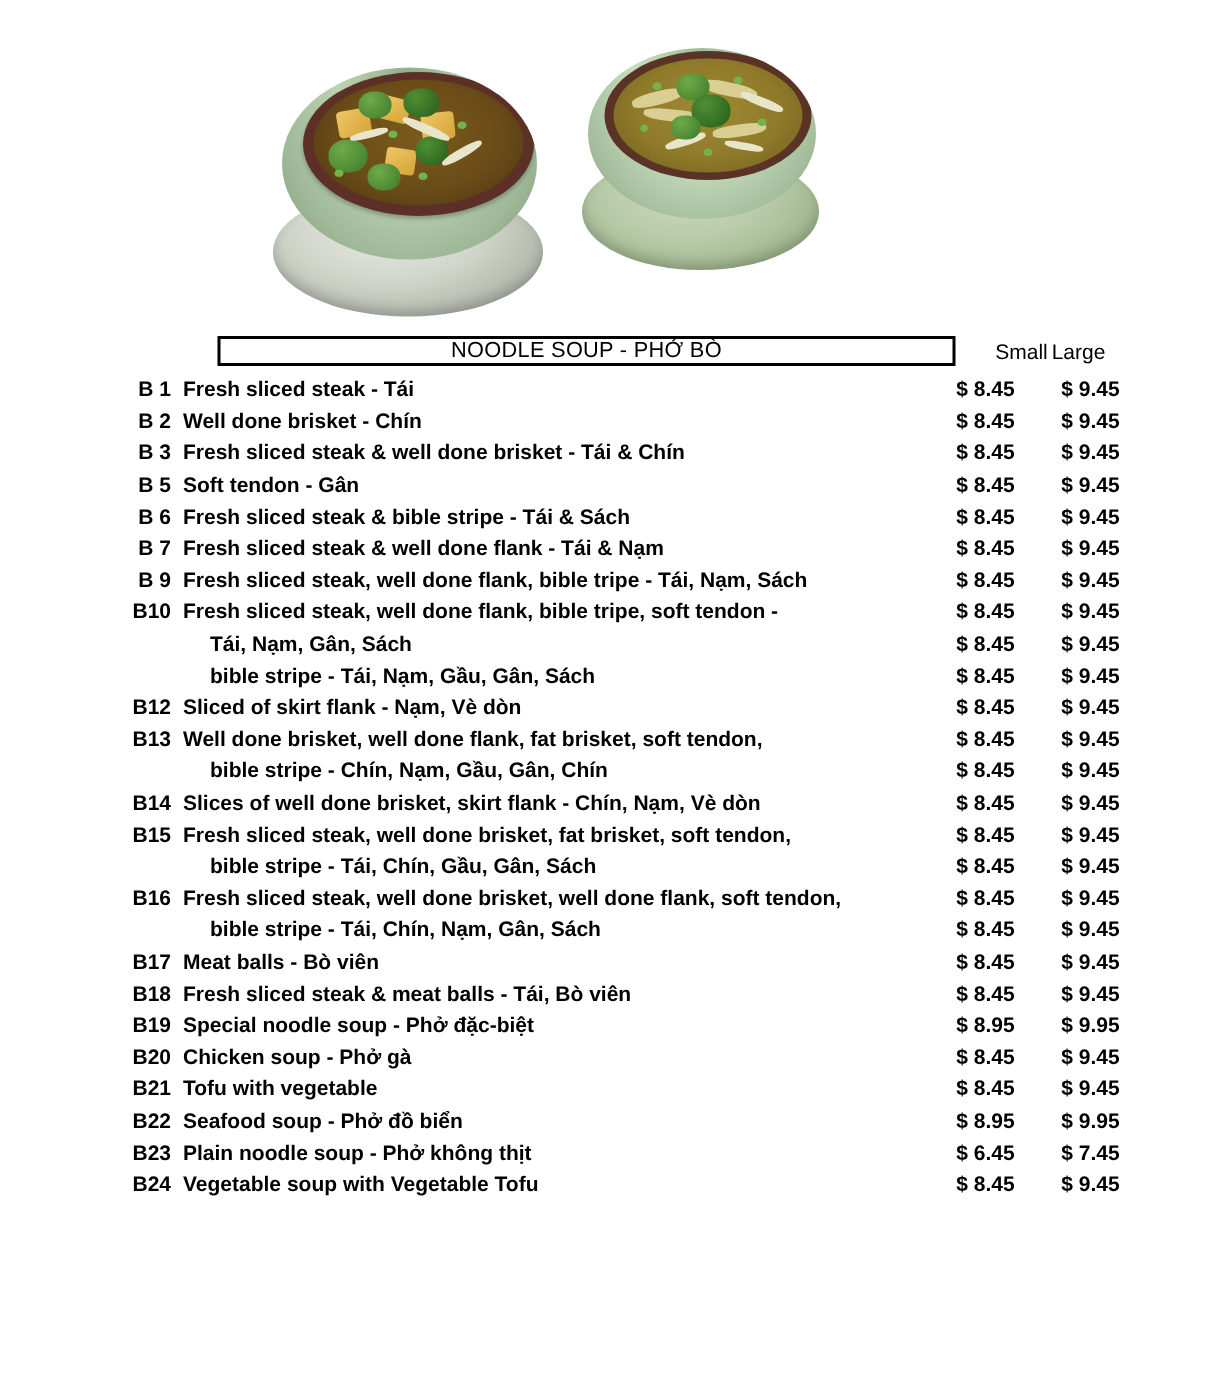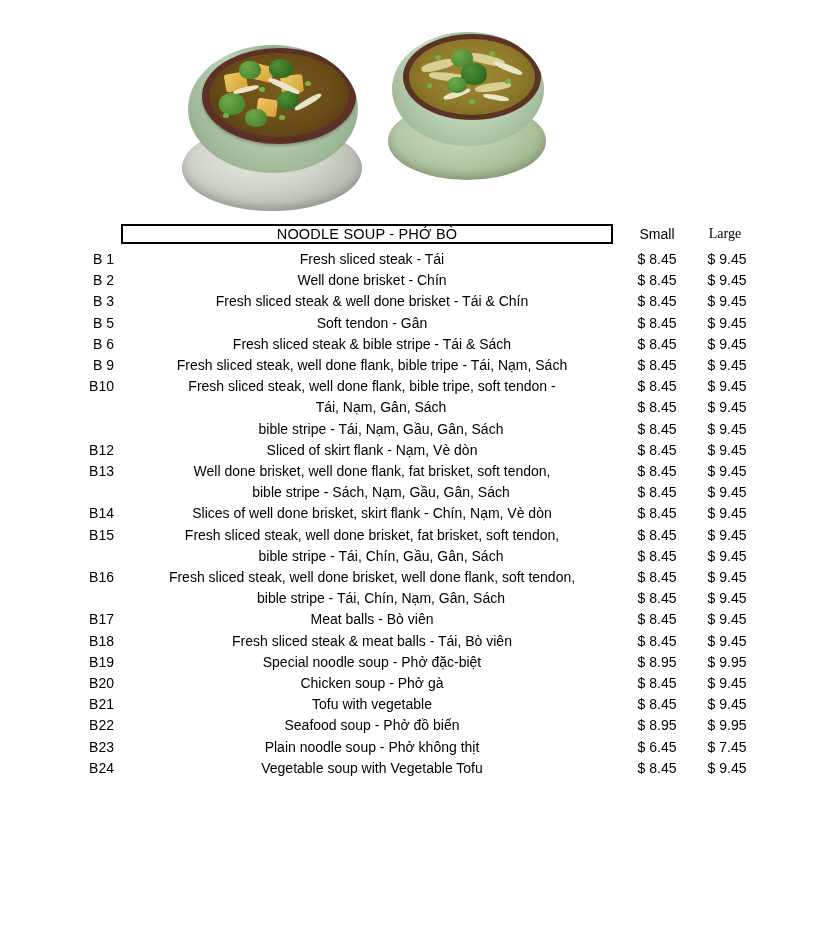--- a/index.html
+++ b/index.html
@@ -109,20 +109,21 @@
   #menu {
     position: absolute;
     left: 0;
     top: 222px;
     width: 820px;
   }
 
   .header-row {
     position: relative;
     height: 26px;
+    margin-left: 24px;
   }
   #title-box {
     position: absolute;
     left: 121px;
     top: 2px;
     width: 492px;
     height: 20px;
     border: 2px solid #000;
     box-sizing: border-box;
     display: flex;
@@ -136,39 +137,40 @@
     line-height: 1;
   }
   .col-head {
     position: absolute;
     top: 4px;
     font-size: 14px;
     text-align: center;
     width: 70px;
   }
   #head-small { left: 622px; }
-  #head-large { left: 690px; font-family: Liberation Serif, serif; }
+  #head-large { left: 660px; }
 
   table.menu-table {
     border-collapse: collapse;
     width: 820px;
     table-layout: fixed;
     margin-top: 1px;
+    font-weight: bold;
   }
   table.menu-table td {
     padding: 0;
     vertical-align: baseline;
     font-size: 14px;
     line-height: 21.2px;
     white-space: nowrap;
   }
   td.c-pad   { width: 76px; }
   td.c-code  { width: 38px; text-align: right; font-size: 14.5px; }
   td.c-gap   { width: 8px; }
-  td.c-desc  { width: 500px; padding-left: 0px; text-align: center; }
+  td.c-desc  { width: 500px; padding-left: 0px; }
   td.c-small { width: 70px; text-align: center; }
   td.c-large { width: 70px; text-align: center; }
   td.c-end   { width: 58px; }
 
   tr.cont td.c-desc { padding-left: 18px; }
   tr.note td.c-desc { padding-left: 24px; }
 </style>
 </head>
 <body>
 
@@ -277,20 +279,29 @@
           <td class="c-pad"></td>
           <td class="c-code">B 6</td>
           <td class="c-gap"></td>
           <td class="c-desc">Fresh sliced steak &amp; bible stripe - Tái &amp; Sách</td>
           <td class="c-small">$  8.45</td>
           <td class="c-large">$  9.45</td>
           <td class="c-end"></td>
         </tr>
         <tr class="item">
           <td class="c-pad"></td>
+          <td class="c-code">B 7</td>
+          <td class="c-gap"></td>
+          <td class="c-desc">Fresh sliced steak &amp; well done flank - Tái &amp; Nạm</td>
+          <td class="c-small">$  8.45</td>
+          <td class="c-large">$  9.45</td>
+          <td class="c-end"></td>
+        </tr>
+        <tr class="item">
+          <td class="c-pad"></td>
           <td class="c-code">B 9</td>
           <td class="c-gap"></td>
           <td class="c-desc">Fresh sliced steak, well done flank, bible tripe - Tái, Nạm, Sách</td>
           <td class="c-small">$  8.45</td>
           <td class="c-large">$  9.45</td>
           <td class="c-end"></td>
         </tr>
         <tr class="item">
           <td class="c-pad"></td>
           <td class="c-code">B10</td>
@@ -333,21 +344,21 @@
           <td class="c-gap"></td>
           <td class="c-desc">Well done brisket, well done flank, fat brisket, soft tendon,</td>
           <td class="c-small">$  8.45</td>
           <td class="c-large">$  9.45</td>
           <td class="c-end"></td>
         </tr>
         <tr class="cont">
           <td class="c-pad"></td>
           <td class="c-code"></td>
           <td class="c-gap"></td>
-          <td class="c-desc">bible stripe - Sách, Nạm, Gầu, Gân, Sách</td>
+          <td class="c-desc">bible stripe - Chín, Nạm, Gầu, Gân, Chín</td>
           <td class="c-small">$  8.45</td>
           <td class="c-large">$  9.45</td>
           <td class="c-end"></td>
         </tr>
         <tr class="item">
           <td class="c-pad"></td>
           <td class="c-code">B14</td>
           <td class="c-gap"></td>
           <td class="c-desc">Slices of well done brisket, skirt flank - Chín, Nạm, Vè dòn</td>
           <td class="c-small">$  8.45</td>

